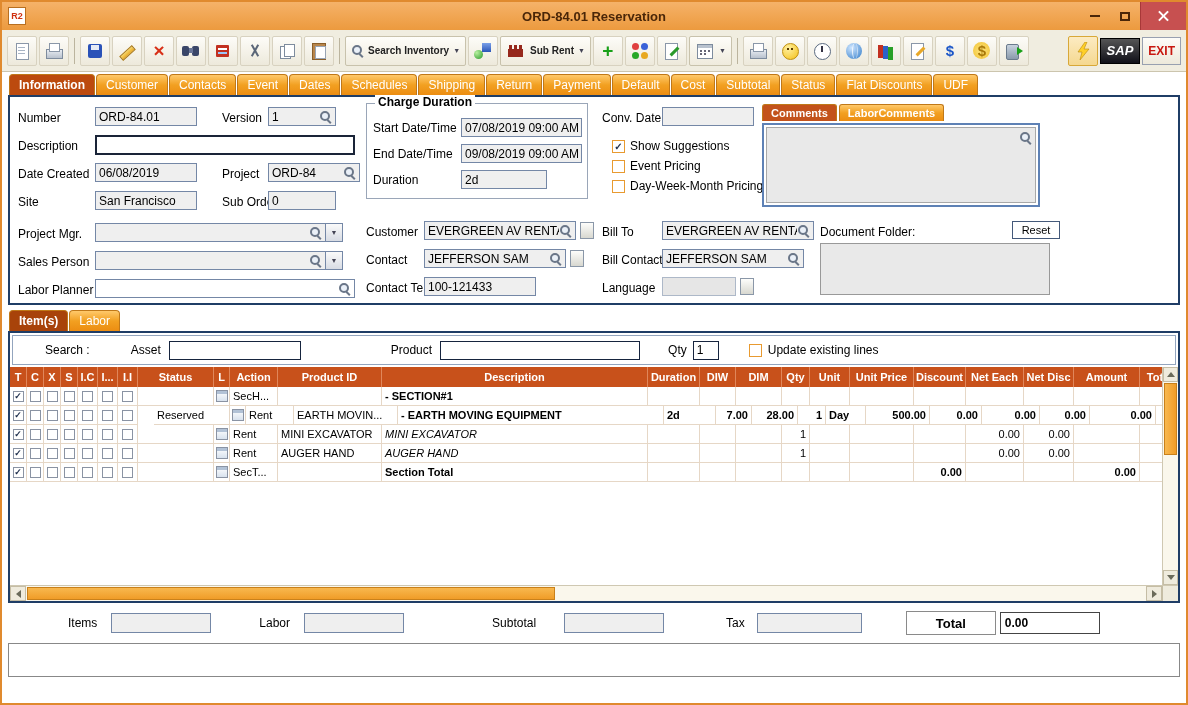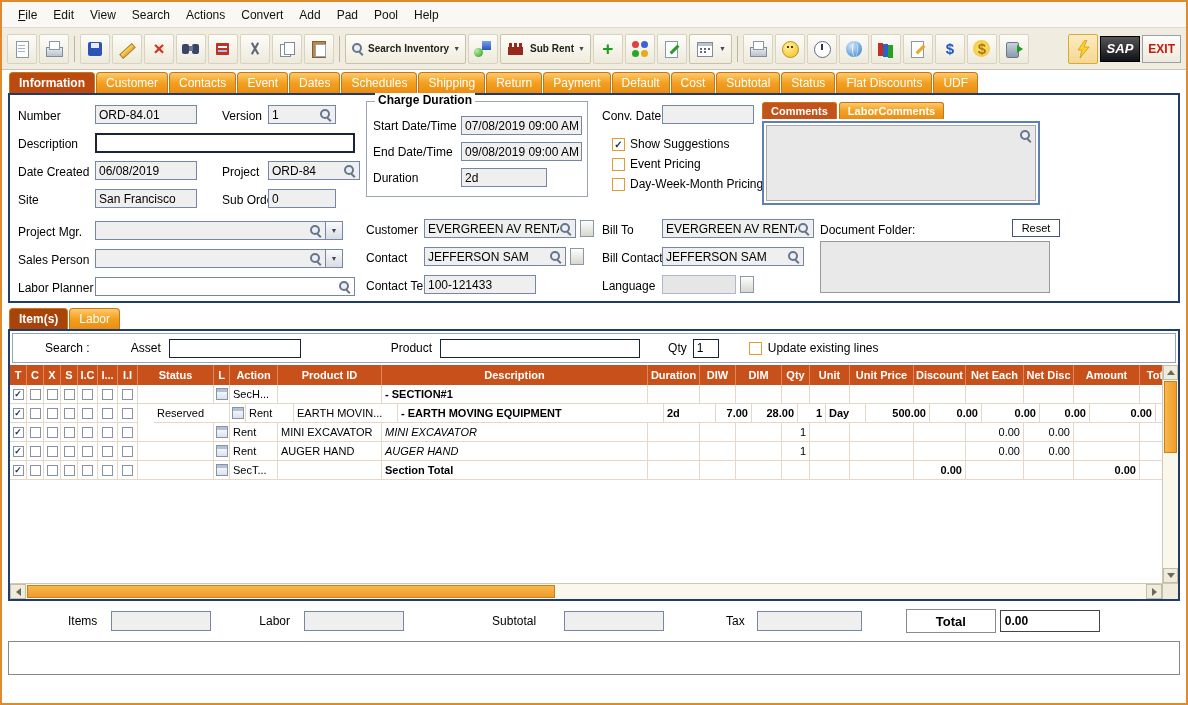--- a/index.html
+++ b/index.html
@@ -152,33 +152,39 @@
   .tfld { height:20px; border:1px solid #7487A6; background:#EFEFEF; display:inline-flex; align-items:center; padding:0 3px; flex:none; }
   .totalbox { width:90px; height:24px; border:1px solid #8A8A8A; background:#fff; display:flex; align-items:center; justify-content:center; font-weight:bold; font-size:13px; flex:none; }
   .totalval { width:100px; height:22px; border:1px solid #444; background:#fff; display:flex; align-items:center; padding:0 4px; font-weight:bold; flex:none; }
   .footer { height:34px; margin:5px 6px 0; border:1px solid #888; background:#fff; }
 </style>
 </head>
 <body>
 
 <div class="win">
 
-
-  <div class="menubar">
-    <span class="mi accel">File</span>
-    <span class="mi">Edit</span>
-    <span class="mi">View</span>
-    <span class="mi">Search</span>
-    <span class="mi">Actions</span>
-    <span class="mi">Convert</span>
-    <span class="mi">Add</span>
-    <span class="mi">Pad</span>
-    <span class="mi">Pool</span>
-    <span class="mi">Help</span>
+  <div class="titlebar">
+    <div class="appicon">
+        <span>R2</span>
+      </div>
+    <div class="title">ORD-84.01 Reservation</div>
+    <div class="winbtns">
+      <div class="wbtn">
+          <div class="g-min"></div>
+        </div>
+      <div class="wbtn">
+          <div class="g-max"></div>
+        </div>
+      <div class="wbtn close">
+          <div class="g-x1"></div>
+          <div class="g-x2"></div>
+        </div>
+    </div>
   </div>
+
 
   <div class="toolbar">
     <div class="tb">
         <span class="ic doc"></span>
       </div>
     <div class="tb">
         <span class="ic printer"></span>
       </div>
     <div class="tsep"></div>
     <div class="tb">

